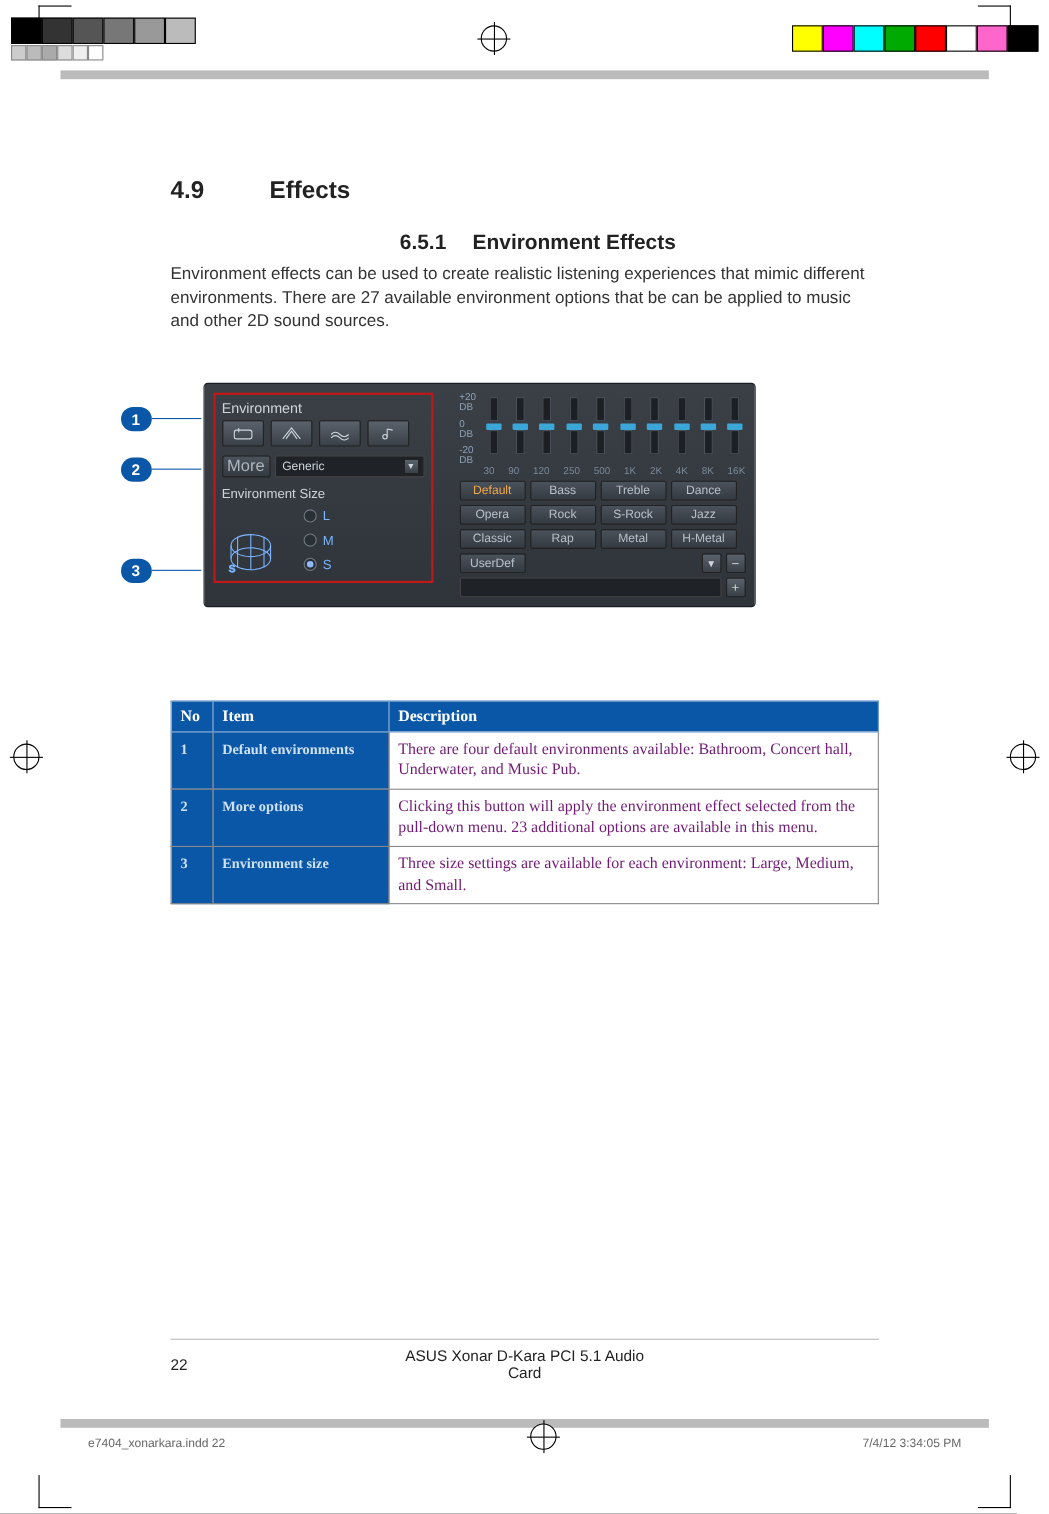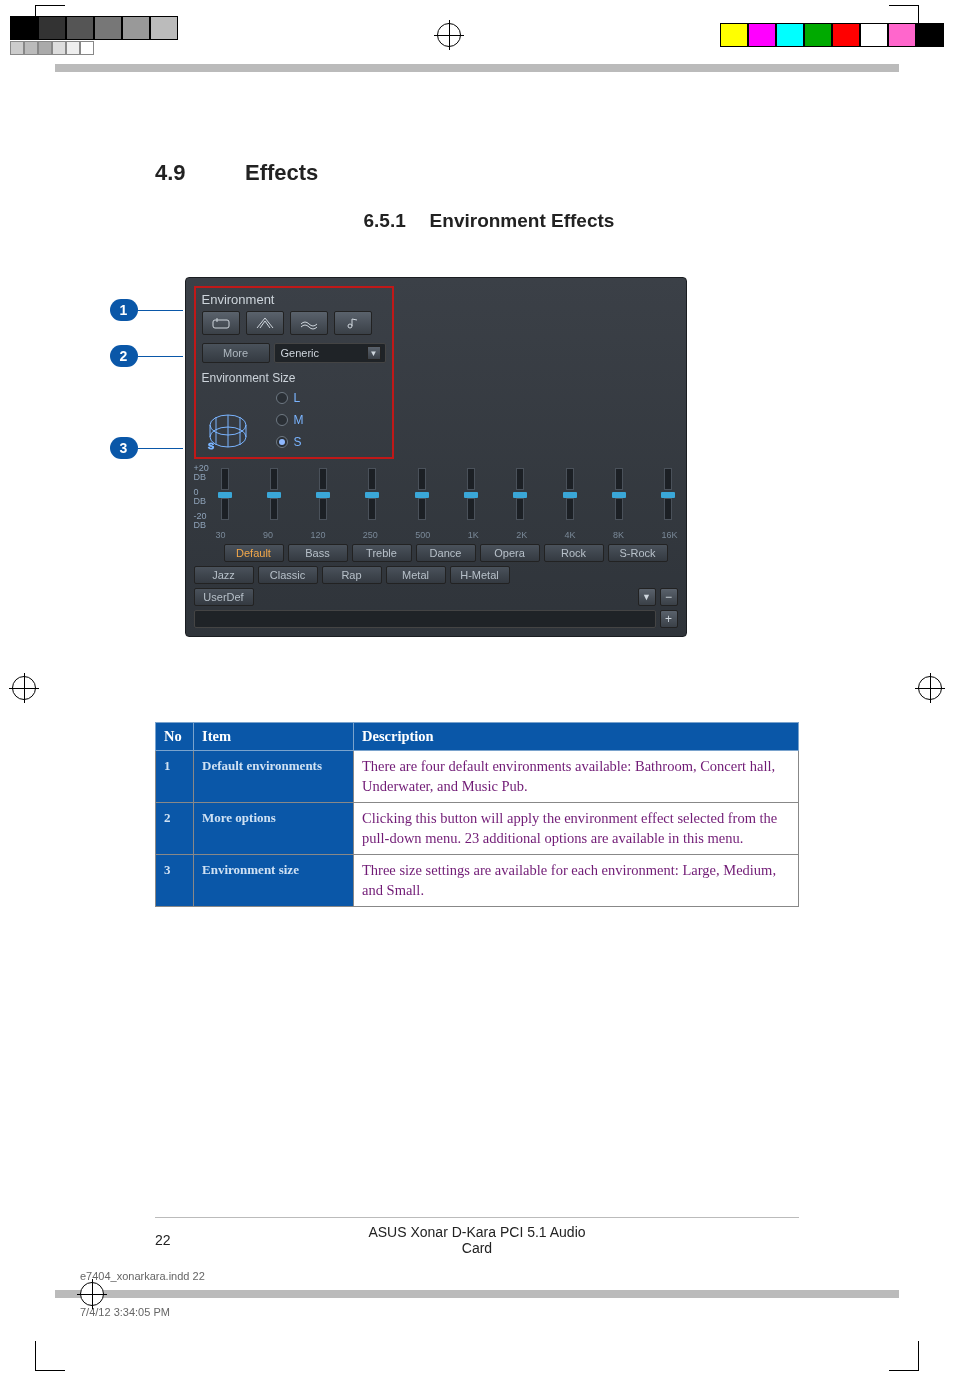--- a/index.html
+++ b/index.html
@@ -124,21 +124,21 @@
       background: linear-gradient(#3b4047, #2f343a);
       border: 1px solid #1a1d21;
       border-radius: 4px;
       padding: 8px;
       color: #c8cfd6;
       font-family: Tahoma, Arial, sans-serif;
       font-size: 12px;
       position: relative;
     }
     .ui-top {
-      display: flex; gap: 1px; flex-direction: column;
+      display: flex; gap: 24px;
     }
     .ui-left { width: 200px; }
     .ui-right { flex: 1; }
     
     .env-box {
       border: 2px solid #c01818;
       padding: 4px 6px 6px;
       margin-bottom: 4px;
     }
     .env-title { color: #cdd4db; font-size: 13px; margin-bottom: 4px; }
@@ -147,24 +147,24 @@
     }
     .env-icon {
       width: 38px; height: 24px;
       background: linear-gradient(#5a626c, #3a4047);
       border: 1px solid #222; border-radius: 2px;
       display: flex; align-items: center; justify-content: center;
       color: #dfe6ee; font-size: 11px;
     }
     .more-row { display: flex; gap: 4px; align-items: center; margin-bottom: 8px; }
     .more-btn {
-      width: 68px; height: 20px;
+      width: 44px; height: 20px;
       background: linear-gradient(#4a525b, #343a41);
       border: 1px solid #222; border-radius: 2px;
-      color: #aeb7bf; font-size: 11px;
+      color: #aeb7bf; font-size: 15px;
       display: flex; align-items: center; justify-content: center;
     }
     .dropdown {
       flex: 1; height: 20px;
       background: #1f2327;
       border: 1px solid #444; border-radius: 2px;
       color: #cfd6dd; font-size: 11px;
       display: flex; align-items: center; justify-content: space-between;
       padding: 0 4px 0 6px;
     }
@@ -220,21 +220,21 @@
     .presets {
       display: flex; flex-wrap: wrap; gap: 4px 4px; margin-top: 2px;
     }
     .preset {
       width: 60px; height: 18px;
       background: linear-gradient(#4a525b, #343a41);
       border: 1px solid #222; border-radius: 2px;
       color: #b7c0c9; font-size: 11px;
       display: flex; align-items: center; justify-content: center;
     }
-    .preset.active { color: #f2a84a; margin-left: 30px; }
+    .preset.active { color: #f2a84a; }
     .preset-row2 { display: flex; gap: 4px; align-items: center; margin-top: 4px; }
     .mini-dd { width: 18px; height: 18px; background: linear-gradient(#5a626c,#3a4047); border:1px solid #222; border-radius:2px; color:#cfd6dd; font-size:9px; display:flex;align-items:center;justify-content:center; }
     .save-box { flex:1; height:18px; background:#1f2327; border:1px solid #444; border-radius:2px; }
     .plus-btn { width: 18px; height: 18px; background: linear-gradient(#5a626c,#3a4047); border:1px solid #222; border-radius:2px; color:#cfd6dd; font-size:12px; display:flex;align-items:center;justify-content:center; }
     
     .tabs {
       display: flex; gap: 12px; margin-top: 10px; padding: 6px 4px 2px;
     }
     .tab {
       width: 78px; height: 22px; border-radius: 11px;
@@ -278,22 +278,22 @@
       border-top: 1px solid #bbb;
       padding-top: 6px;
       display: flex; justify-content: flex-start; align-items: center;
       font-size: 14px; color: #222;
     }
     .page-footer .pn { width: 200px; }
     .page-footer .title { flex: 1; text-align: center; }
     
     .indd-row {
       position: absolute; left: 80px; right: 80px; bottom: 58px;
-      display: flex; justify-content: space-between; align-items: flex-start;
-      color: #666; font-size: 11px; flex-direction: column;
+      display: flex; justify-content: space-between; align-items: flex-end;
+      color: #666; font-size: 11px;
     }
   </style>
 </head>
 <body>
 
 <div class="page-outer">
 
   <div class="crop-corner crop-tl"></div>
   <div class="crop-corner crop-tr"></div>
   <div class="crop-corner crop-bl"></div>
@@ -343,20 +343,21 @@
   <div class="page-inner">
 
     <h1 class="sec">
       <span class="num">4.9</span><span>Effects</span>
     </h1>
 
     <h2 class="subsec">
       <span class="num">6.5.1</span><span>Environment Effects</span>
     </h2>
 
+    <p class="para">Environment effects can be used to create realistic listening experiences that mimic different environments. There are 27 available environment options that be can be applied to music and other 2D sound sources.</p>
 
     <div class="ui-wrap">
       <div class="callout callout-1">
         <div class="bubble">1</div>
           <div class="lead"></div>
       </div>
       <div class="callout callout-2">
         <div class="bubble">2</div>
           <div class="lead"></div>
       </div>

